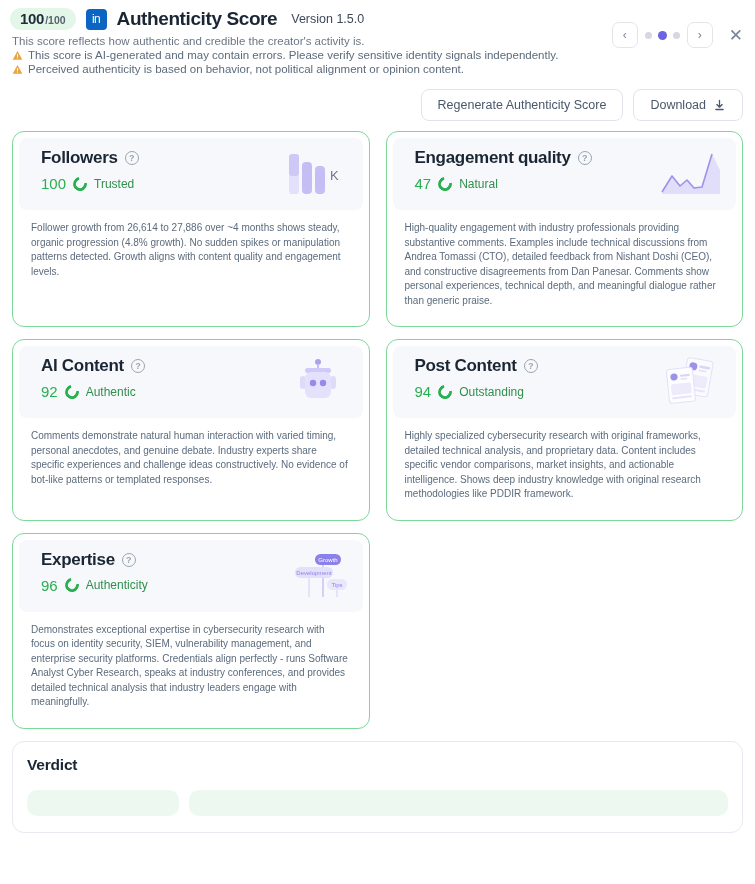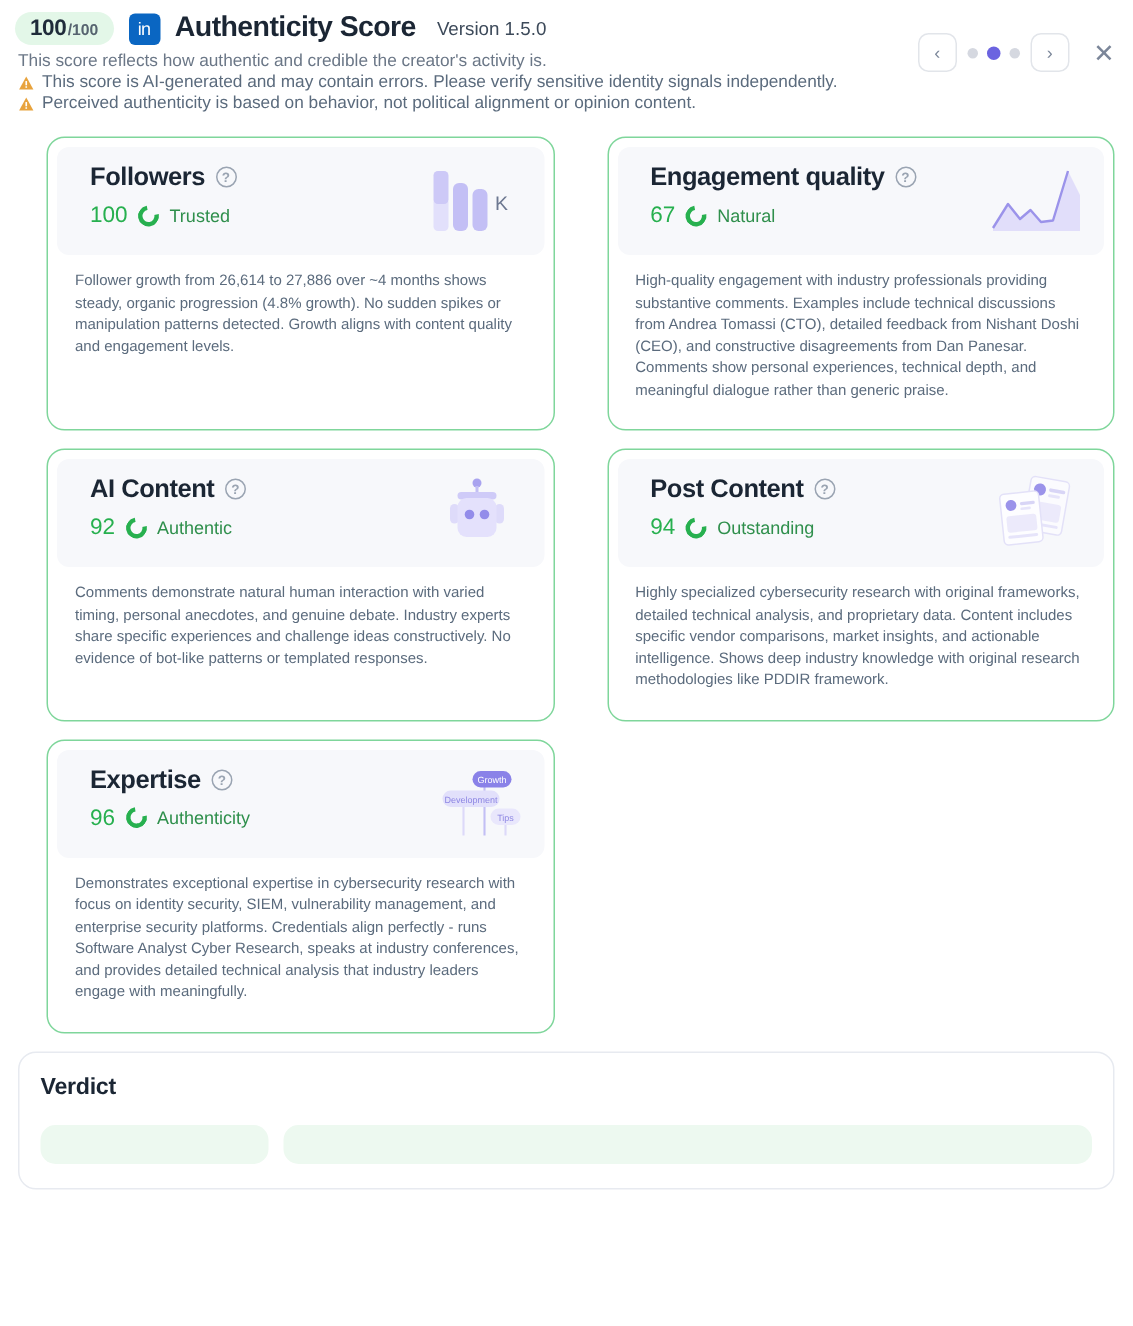--- a/index.html
+++ b/index.html
@@ -55,21 +55,21 @@
     display:flex; align-items:center; gap:7px;
   }
 
   
   .grid {
     display:grid; grid-template-columns: 1fr 1fr; gap:12px 16px;
     padding: 10px 12px 0 12px;
   }
   .card {
     border:1px solid #7fd69b; border-radius:12px; background:#fff;
-    overflow:hidden; padding:6px;margin-left:19px;
+    overflow:hidden; padding:6px;
   }
   .card-head {
     background:#f7f8fb; border-radius:8px; padding:10px 12px 11px 22px;
     position:relative; min-height:72px;
   }
   .card-title { display:flex; align-items:center; gap:7px; }
   .card-title .t { font-size:17px; font-weight:bold; color:#1b2634; letter-spacing:-0.3px; }
   .q-icon {
     width:14px; height:14px; border-radius:50%; border:1.3px solid #9aa4b2;
     color:#9aa4b2; font-size:9px; display:flex; align-items:center; justify-content:center;
@@ -141,20 +141,32 @@
           <span class="dot"></span>
           <span class="dot active"></span>
           <span class="dot"></span>
         </div>
         <div class="pg-btn">›</div>
       </div>
       <div class="close-x">✕</div>
     </div>
   </div>
 
+  <div class="actions">
+    <div class="btn">
+      <span>Regenerate Authenticity Score</span>
+    </div>
+    <div class="btn">
+      <span>Download</span>
+      <svg width="13" height="13" viewBox="0 0 14 14">
+        <path d="M7 1.5 L7 8.4 M4.2 6 L7 8.8 L9.8 6" stroke="#49586b" stroke-width="1.4" fill="none" stroke-linecap="round" stroke-linejoin="round"></path>
+        <rect x="2.4" y="10.6" width="9.2" height="1.5" rx="0.7" fill="#49586b"></rect>
+      </svg>
+    </div>
+  </div>
 
   <div class="grid">
 
     <div class="card">
       <div class="card-head">
         <div class="card-title">
           <span class="t">Followers</span>
           <span class="q-icon">?</span>
         </div>
         <div class="score-row">
@@ -175,21 +187,21 @@
       <div class="card-body">Follower growth from 26,614 to 27,886 over ~4 months shows steady, organic progression (4.8% growth). No sudden spikes or manipulation patterns detected. Growth aligns with content quality and engagement levels.</div>
     </div>
 
     <div class="card">
       <div class="card-head">
         <div class="card-title">
           <span class="t">Engagement quality</span>
           <span class="q-icon">?</span>
         </div>
         <div class="score-row">
-          <span class="score-num">67</span>
+          <span class="score-num">47</span>
           <span class="ring gap"></span>
           <span class="status">Natural</span>
         </div>
         <div class="card-art">
           <svg width="62" height="52" viewBox="0 0 62 52">
             <path d="M2 44 L12 28 L20 38 L27 32 L34 40 L42 39 L52 6 L60 22 L60 46 L2 46 Z" fill="#ddd9f9" opacity="0.85"></path>
             <path d="M2 44 L12 28 L20 38 L27 32 L34 40 L42 39 L52 6" stroke="#9b93ea" stroke-width="1.6" fill="none" stroke-linejoin="round"></path>
           </svg>
         </div>
       </div>

